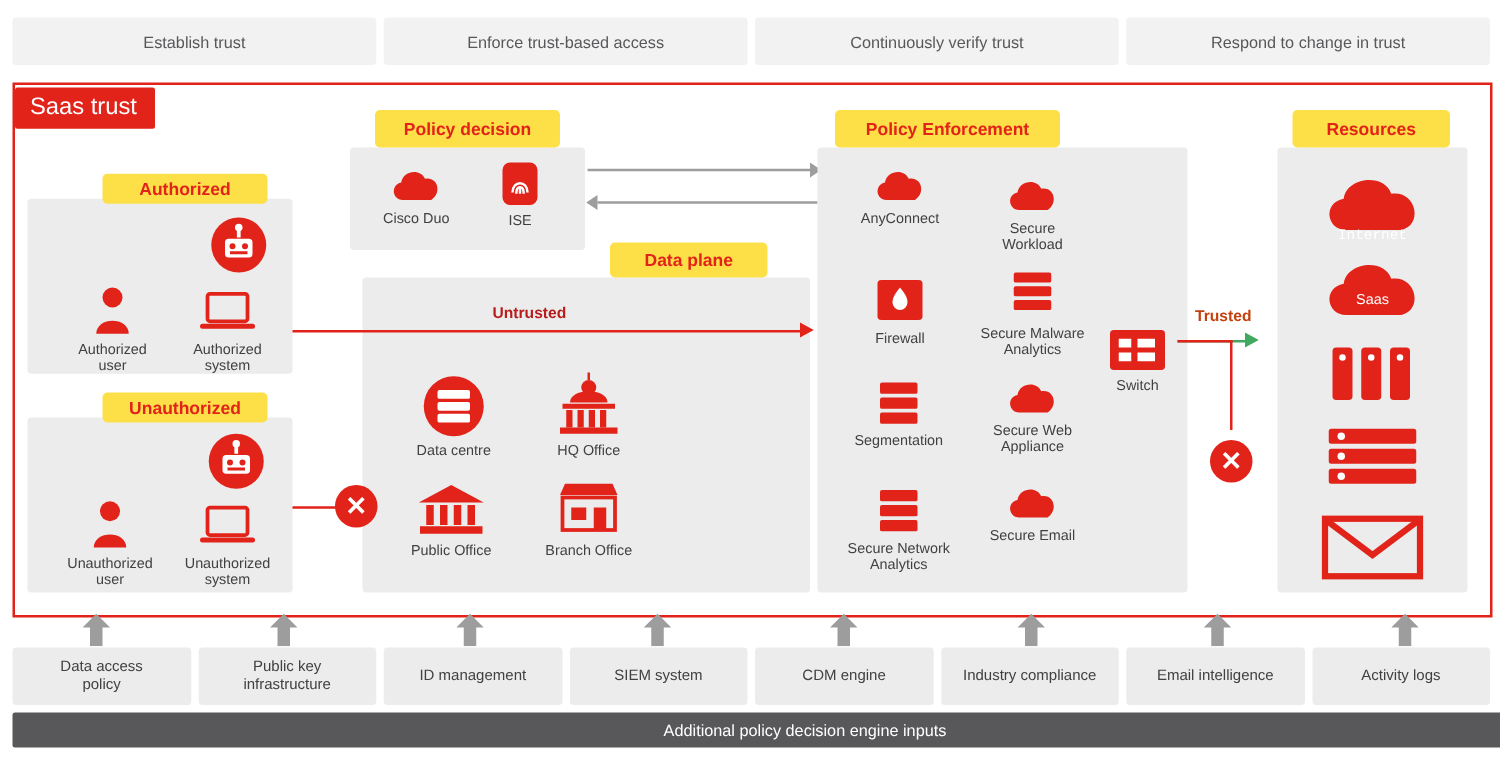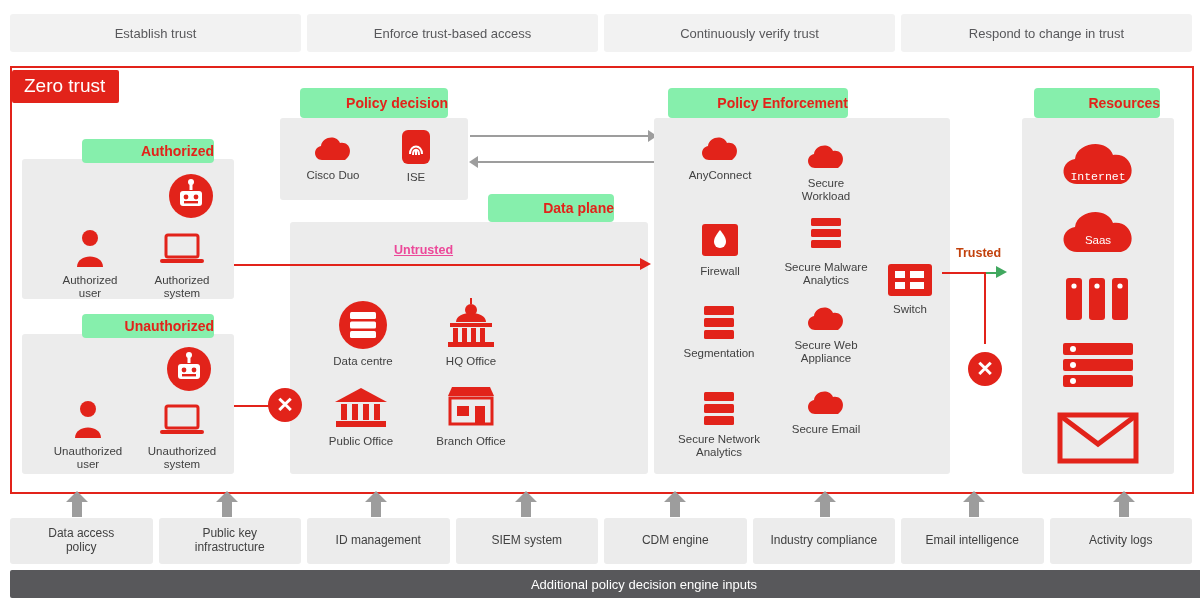--- a/index.html
+++ b/index.html
@@ -29,43 +29,43 @@
   .zt-label{
     position:absolute;left:12px;top:70px;
     background:#e2231a;color:#fff;font-size:19px;
     padding:5px 14px 6px 12px;border-radius:2px;
     z-index:6;
   }
 
   
   .panel{position:absolute;background:#ececec;border-radius:3px;}
   .cap{
-    position:absolute;background:#86efac;border-radius:4px;
-    display:flex;align-items:center;justify-content:flex-end;
+    position:absolute;background:#fde047;border-radius:4px;
+    display:flex;align-items:center;justify-content:center;
     font-size:14px;font-weight:bold;color:#e2231a;
     z-index:4;
   }
 
   .tile{position:absolute;text-align:center;font-size:11.5px;color:#414141;line-height:1.15;}
   .tile .lbl{margin-top:5px;display:block;}
 
   .ico{display:block;margin:0 auto;}
 
   
   .arrow-line{position:absolute;background:#e2231a;height:2px;}
   .arrow-line.grey{background:#9d9d9d;}
   .arrow-line.green{background:#41a85f;}
   .arrow-head{position:absolute;width:0;height:0;border-top:6px solid transparent;border-bottom:6px solid transparent;}
   .ah-red{border-left:11px solid #e2231a;}
   .ah-grey-r{border-left:9px solid #9d9d9d;}
   .ah-grey-l{border-right:9px solid #9d9d9d;}
   .ah-green{border-left:11px solid #41a85f;}
 
   .lbl-float{position:absolute;font-size:12.5px;font-weight:bold;}
-  .lbl-red{color:#ec4899;text-decoration:underline;}
+  .lbl-red{color:#b91c1c;}
   .lbl-green{color:#c2410c;}
 
   .xmark{
     position:absolute;width:34px;height:34px;border-radius:50%;
     background:#e2231a;color:#fff;font-size:21px;font-weight:bold;
     display:flex;align-items:center;justify-content:center;
     z-index:5;font-family:"Liberation Sans",sans-serif;
   }
 
   
@@ -97,21 +97,21 @@
       </div>
     <div class="phase">
         <span>Continuously verify trust</span>
       </div>
     <div class="phase">
         <span>Respond to change in trust</span>
       </div>
   </div>
 
   <div class="zt-frame"></div>
-  <div class="zt-label">Zero trust</div>
+  <div class="zt-label">Saas trust</div>
 
   <div class="cap" style="left:82px;top:139px;width:132px;height:24px;">
     <span>Authorized</span>
   </div>
   <div class="panel" style="left:22px;top:159px;width:212px;height:140px;">
 
     <div class="tile" style="left:20px;top:70px;width:96px;">
       <svg class="ico" width="36" height="40" viewBox="0 0 36 40">
         <circle cx="18" cy="9" r="8" fill="#e2231a"></circle>
         <path d="M5 38 C5 24 31 24 31 38 Z" fill="#e2231a"></path>
@@ -340,21 +340,21 @@
   </div>
 
   <div class="cap" style="left:1034px;top:88px;width:126px;height:30px;">
     <span>Resources</span>
   </div>
   <div class="panel" style="left:1022px;top:118px;width:152px;height:356px;">
     <div style="position:absolute;left:0;top:20px;width:100%;">
       <svg style="display:block;margin:0 auto;" width="86" height="50" viewBox="0 0 86 50">
         <path d="M22 46 C6 46 3 24 20 21 C22 4 52 0 58 17 C78 14 84 42 66 46 Z" fill="#e2231a"></path>
       </svg>
-      <div class="res-name" style="top:32px;font-family:Liberation Mono, monospace;">Internet</div>
+      <div class="res-name" style="top:44px;font-family:Liberation Mono, monospace;">Internet</div>
     </div>
     <div style="position:absolute;left:0;top:88px;width:100%;">
       <svg style="display:block;margin:0 auto;" width="86" height="50" viewBox="0 0 86 50">
         <path d="M22 46 C6 46 3 24 20 21 C22 4 52 0 58 17 C78 14 84 42 66 46 Z" fill="#e2231a"></path>
       </svg>
       <div class="res-name" style="top:28px;">Saas</div>
     </div>
     <div style="position:absolute;left:0;top:158px;width:100%;">
       <svg style="display:block;margin:0 auto;" width="80" height="46" viewBox="0 0 80 46">
         <rect x="8" y="2" width="16" height="42" rx="3" fill="#e2231a"></rect>

